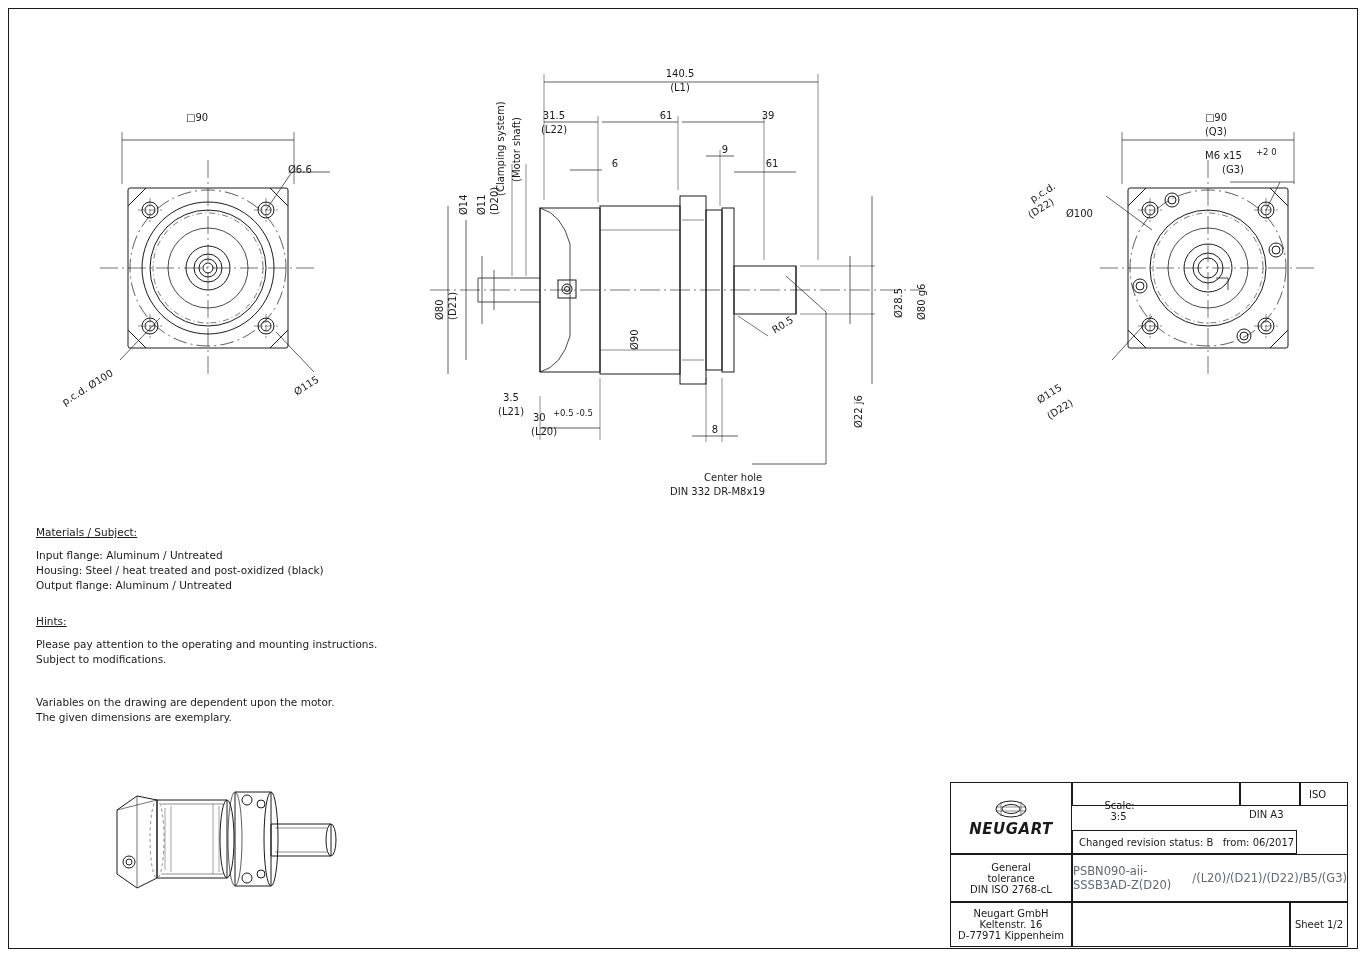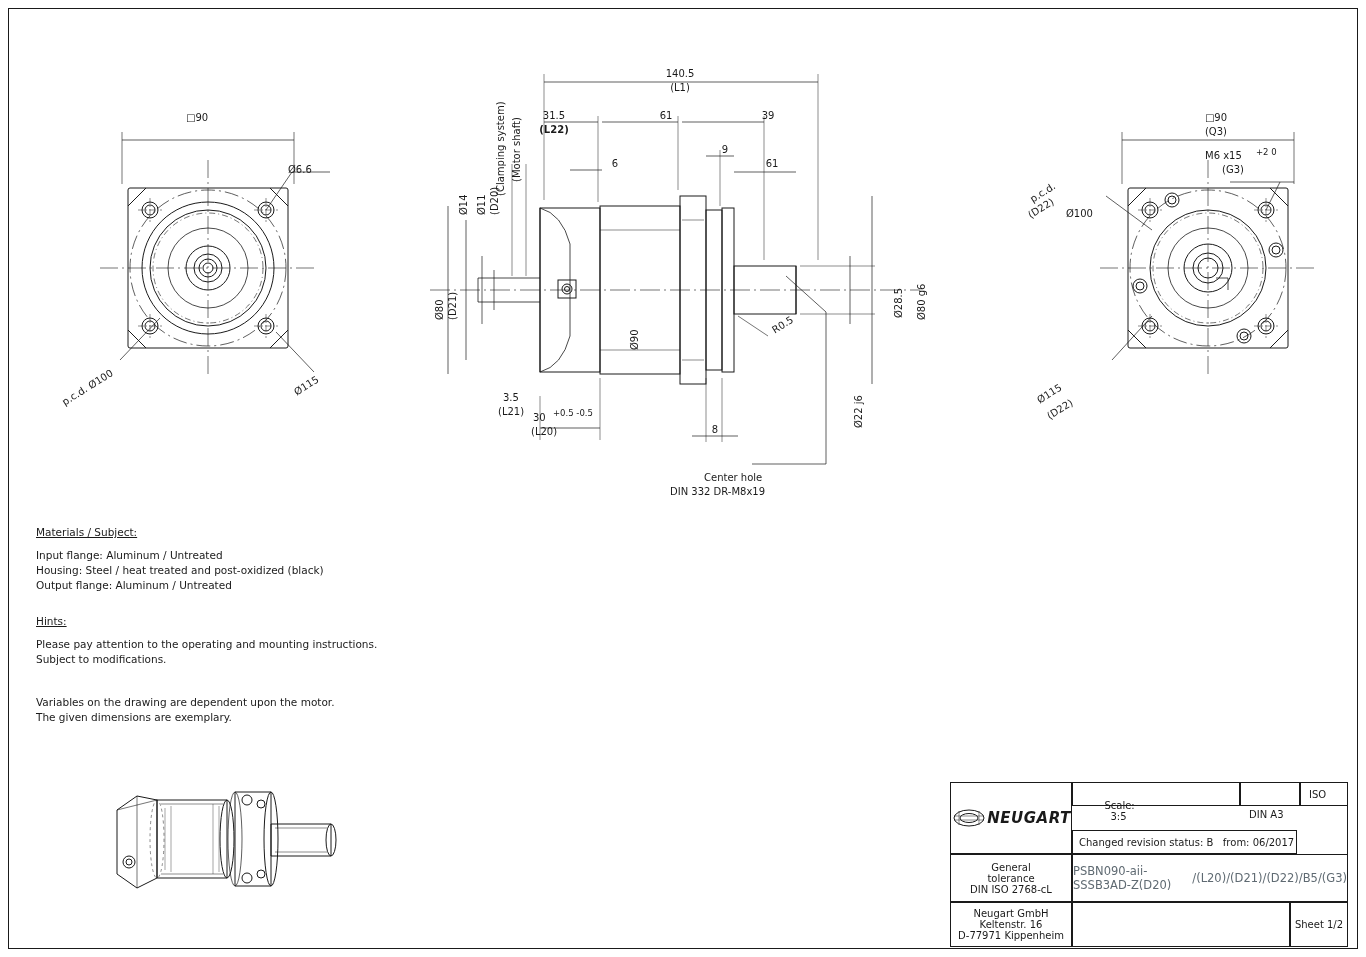--- a/index.html
+++ b/index.html
@@ -171,21 +171,21 @@
       <line x1="406" y1="404" x2="332" y2="404" stroke-width="0.7"></line>
 
       <line x1="318" y1="256" x2="348" y2="276" stroke-width="0.6"></line>
     </g>
   </svg>
 
   <div class="abs txt center" style="left:650px;top:68px;width:60px;">140.5</div>
   <div class="abs txt center" style="left:650px;top:82px;width:60px;">(L1)</div>
 
   <div class="abs txt center" style="left:534px;top:110px;width:40px;">31.5</div>
-  <div class="abs txt center" style="left:534px;top:124px;width:40px;font-weight:bold;">(L22)</div>
+  <div class="abs txt center" style="left:534px;top:124px;width:40px;">(L22)</div>
   <div class="abs txt center" style="left:646px;top:110px;width:40px;">61</div>
   <div class="abs txt center" style="left:748px;top:110px;width:40px;">39</div>
   <div class="abs txt center" style="left:710px;top:144px;width:30px;">9</div>
   <div class="abs txt center" style="left:757px;top:158px;width:30px;">61</div>
   <div class="abs txt center" style="left:600px;top:158px;width:30px;">6</div>
   <div class="abs txt center" style="left:700px;top:424px;width:30px;">8</div>
 
   <div class="abs txt rot90" style="left:495px;top:196px;">(Clamping system)</div>
   <div class="abs txt rot90" style="left:511px;top:182px;">(Motor shaft)</div>
 
@@ -331,21 +331,21 @@
       <path d="M118 34 L118 104" stroke-width="0.4"></path>
       <path d="M124 36 L124 102" stroke-width="0.4"></path>
     </g>
   </svg>
 
   <div class="tb">
 
     <div class="cell" style="left:0;top:0;width:398px;height:165px;"></div>
 
     <div class="cell" style="left:0;top:0;width:122px;height:72px;display:flex;align-items:center;justify-content:center;">
-      <div style="display:flex;flex-direction:row;align-items:center;">
+      <div style="display:flex;flex-direction:column;align-items:center;">
         <svg width="36" height="22" viewBox="0 0 36 22">
           <g fill="none" stroke="#1a1a1a" stroke-width="1">
             <ellipse cx="18" cy="11" rx="15" ry="8"></ellipse>
             <ellipse cx="18" cy="11" rx="9" ry="4.5"></ellipse>
             <line x1="3" y1="9" x2="33" y2="9" stroke-width="0.5"></line>
             <line x1="3" y1="13" x2="33" y2="13" stroke-width="0.5"></line>
             <line x1="8" y1="4" x2="8" y2="18" stroke-width="0.5"></line>
             <line x1="28" y1="4" x2="28" y2="18" stroke-width="0.5"></line>
           </g>
         </svg>

